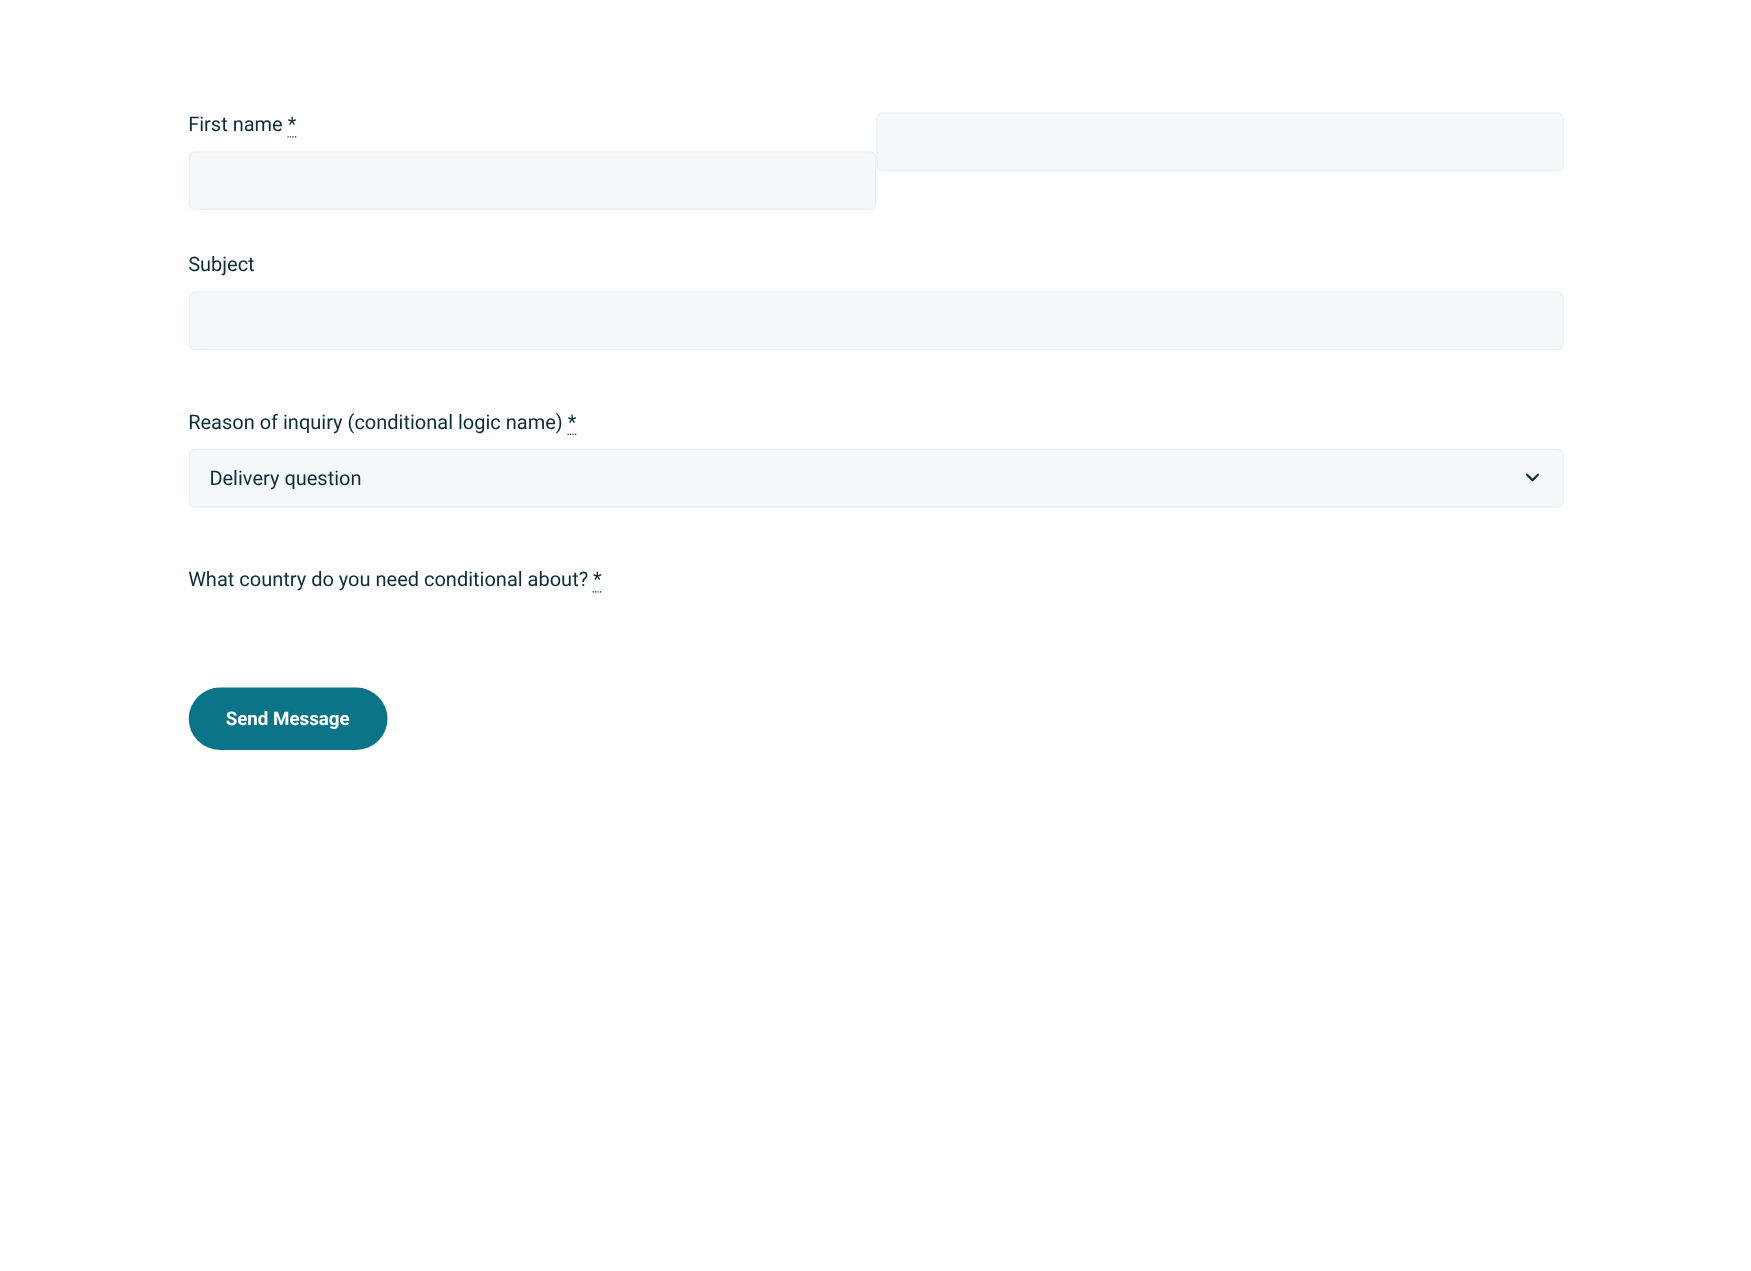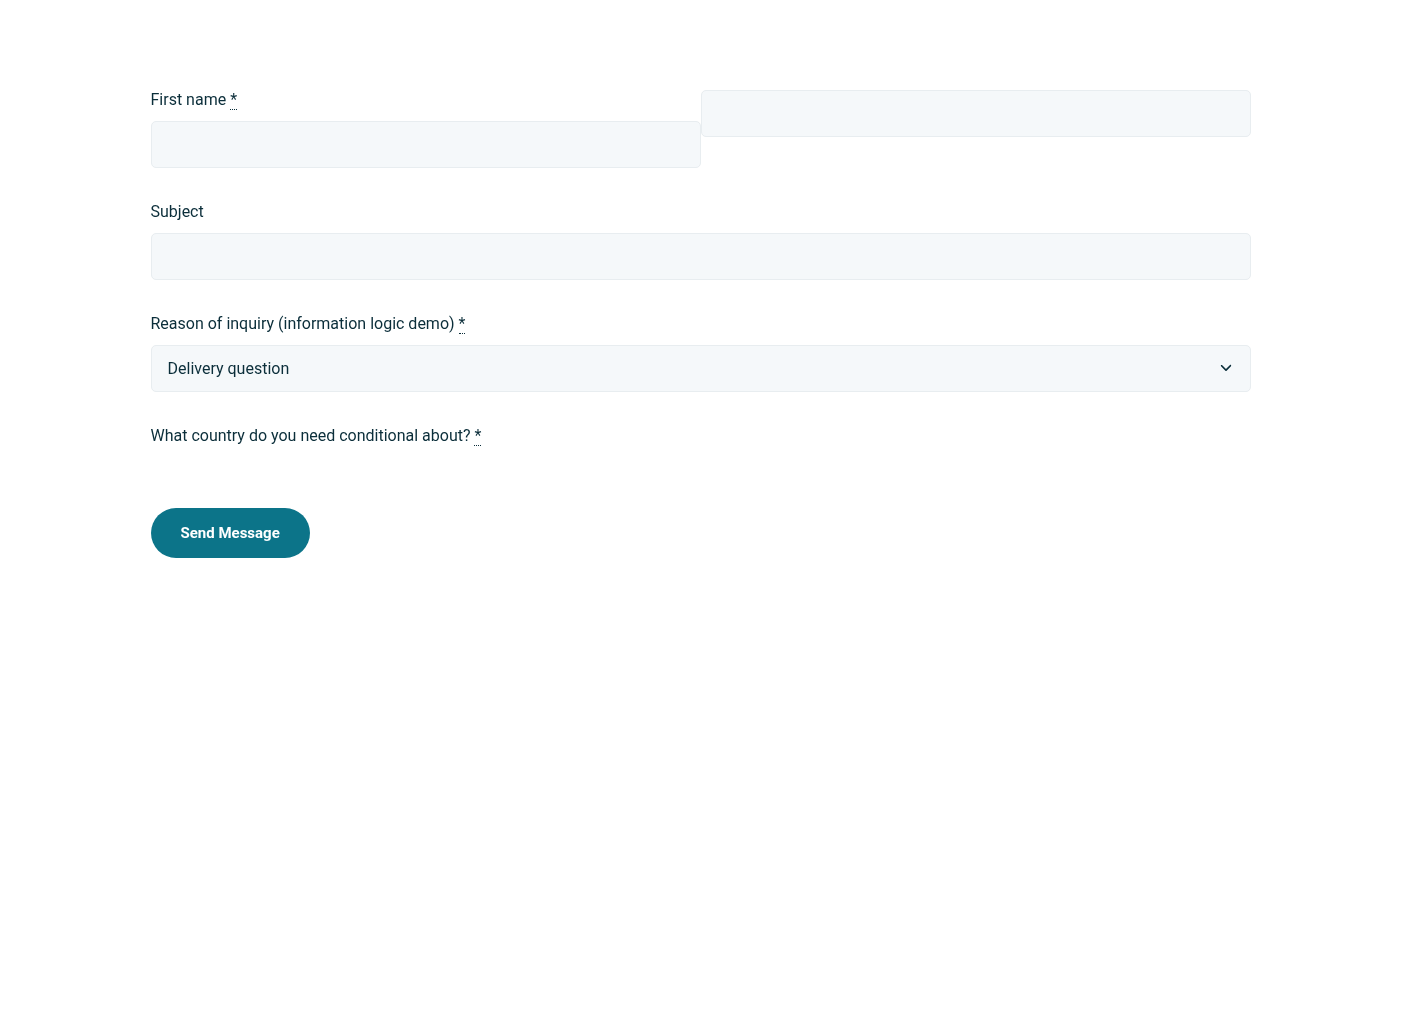--- a/index.html
+++ b/index.html
@@ -20,21 +20,21 @@
     }
     .form-row {
       display: flex;
       margin-bottom: 34px;
     }
     .form-col {
       flex: 1;
     }
     .form-col-full {
       width: 100%;
-      margin-bottom: 34px;
+      margin-bottom: 48px;
     }
     label {
       display: block;
       margin-bottom: 12px;
       font-size: 16px;
       color: #0b2e3a;
       font-weight: 400;
     }
     .required-mark {
       border-bottom: 1px dotted #0b2e3a;
@@ -135,21 +135,21 @@
   </div>
 
 
   <div class="form-col-full">
     <label>Subject</label>
     <input type="text" value="" style="">
   </div>
 
   <div class="form-col-full">
     <label>
-      <span>Reason of inquiry (information logic demo)</span>
+      <span>Reason of inquiry (conditional logic name)</span>
       <span class="required-mark">*</span>
     </label>
     <div class="select-wrap">
       <select>
         <option selected="">Delivery question</option>
       </select>
       <span class="select-chevron">
         <svg viewBox="0 0 448 512">
             <path d="M201.4 374.6c12.5 12.5 32.8 12.5 45.3 0l160-160c12.5-12.5 12.5-32.8 0-45.3s-32.8-12.5-45.3 0L224 306.7 86.6 169.4c-12.5-12.5-32.8-12.5-45.3 0s-12.5 32.8 0 45.3l160 160z"></path>
           </svg>

